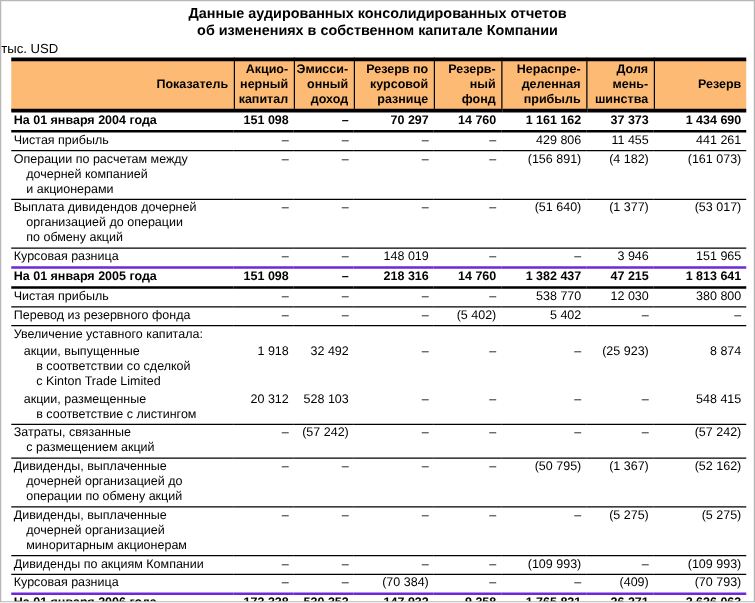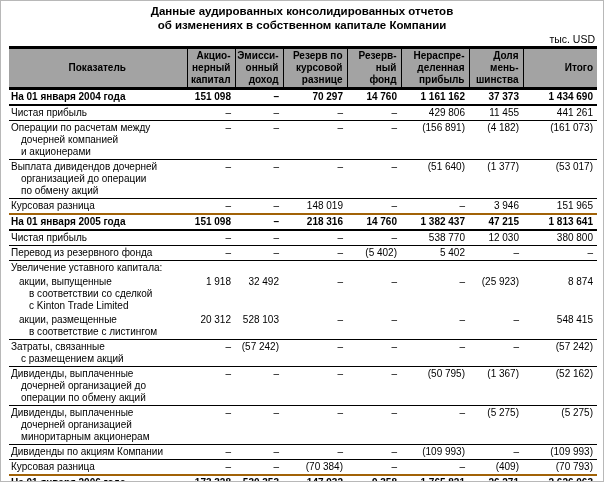--- a/index.html
+++ b/index.html
@@ -15,21 +15,20 @@
   }
   .title {
     text-align: center;
     font-weight: bold;
     font-size: 11.5px;
     line-height: 14px;
     margin-top: 3px;
     white-space: pre-line;
   }
   .units {
-    text-align: right;
     font-size: 10.5px;
     line-height: 12px;
     margin: 1px 8px 1px 0;
   }
   table.fin {
     border-collapse: collapse;
     table-layout: fixed;
     width: 588px;
     margin-left: 8px;
     border-top: 3px solid #000;
@@ -38,50 +37,50 @@
   }
   col.c-label  { width: 178px; }
   col.c-share  { width: 48px; }
   col.c-prem   { width: 48px; }
   col.c-fx     { width: 64px; }
   col.c-resv   { width: 54px; }
   col.c-ret    { width: 68px; }
   col.c-min    { width: 54px; }
   col.c-total  { width: 74px; }
   thead th {
-    background: #a3a3a3;
+    background: #fdba74;
     border-bottom: 3px solid #000;
     font-weight: bold;
     font-size: 10px;
     line-height: 12px;
     text-align: right;
     vertical-align: middle;
     white-space: pre-line;
     padding: 1px 4px 1px 0;
   }
-  thead th:first-child { text-align: center; padding-left: 3px; }
+  thead th:first-child { text-align: right; padding-left: 3px; }
   thead th + th { border-left: 1px solid #000; }
   tbody td {
     border-top: 1px solid #000;
     vertical-align: top;
     padding: 1px 0;
   }
   td.lbl {
     white-space: pre-line;
     padding-left: 12px;
     text-indent: -10px;
   }
   td.val {
     text-align: right;
     padding-right: 4px;
     white-space: nowrap;
   }
   tr.sub td.lbl { padding-left: 20px; text-indent: -10px; }
   tr.nosep td { border-top: none; }
-  tr.total td { border-top: 2px solid #a16207; border-bottom: 2px solid #000; font-weight: bold; }
+  tr.total td { border-top: 2px solid #6d28d9; border-bottom: 2px solid #000; font-weight: bold; }
   tr.final td { border-bottom: 5px double #000; }
 </style>
 </head>
 <body>
 
 <div class="page">
   <div class="title"><span>Данные аудированных консолидированных отчетов</span><br><span>об изменениях в собственном капитале Компании</span></div>
   <div class="units">тыс. USD</div>
 
   <table class="fin">
@@ -108,21 +107,21 @@
 курсовой
 разнице</th>
         <th>Резерв-
 ный фонд</th>
         <th>Нераспре-
 деленная
 прибыль</th>
         <th>Доля
 мень-
 шинства</th>
-        <th>Итого</th>
+        <th>Резерв</th>
       </tr>
     </thead>
     <tbody>
         <tr class="total">
           <td class="lbl">На 01 января 2004 года</td>
           <td class="val">151 098</td>
           <td class="val">–</td>
           <td class="val">70 297</td>
           <td class="val">14 760</td>
           <td class="val">1 161 162</td>

